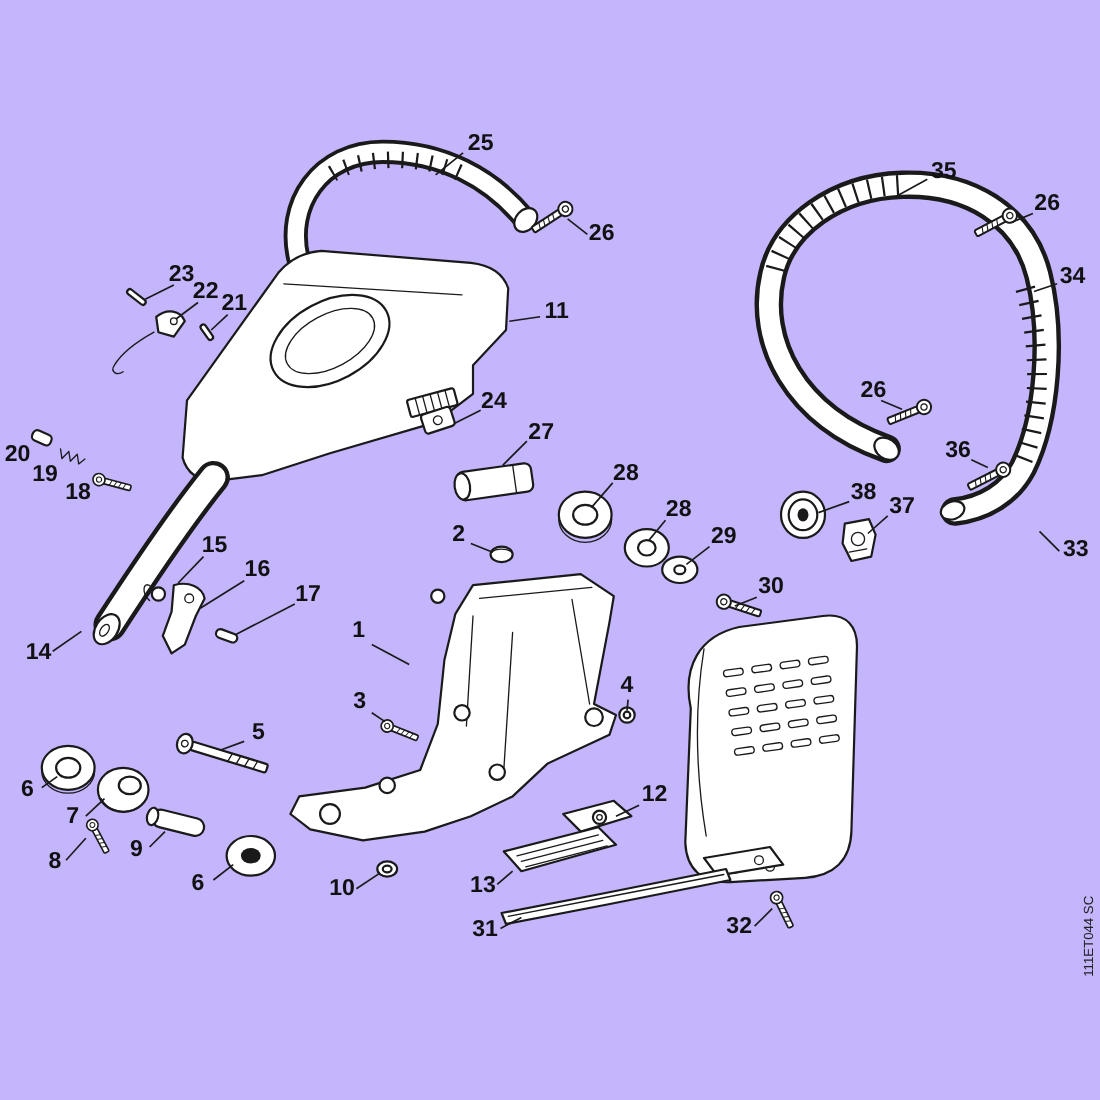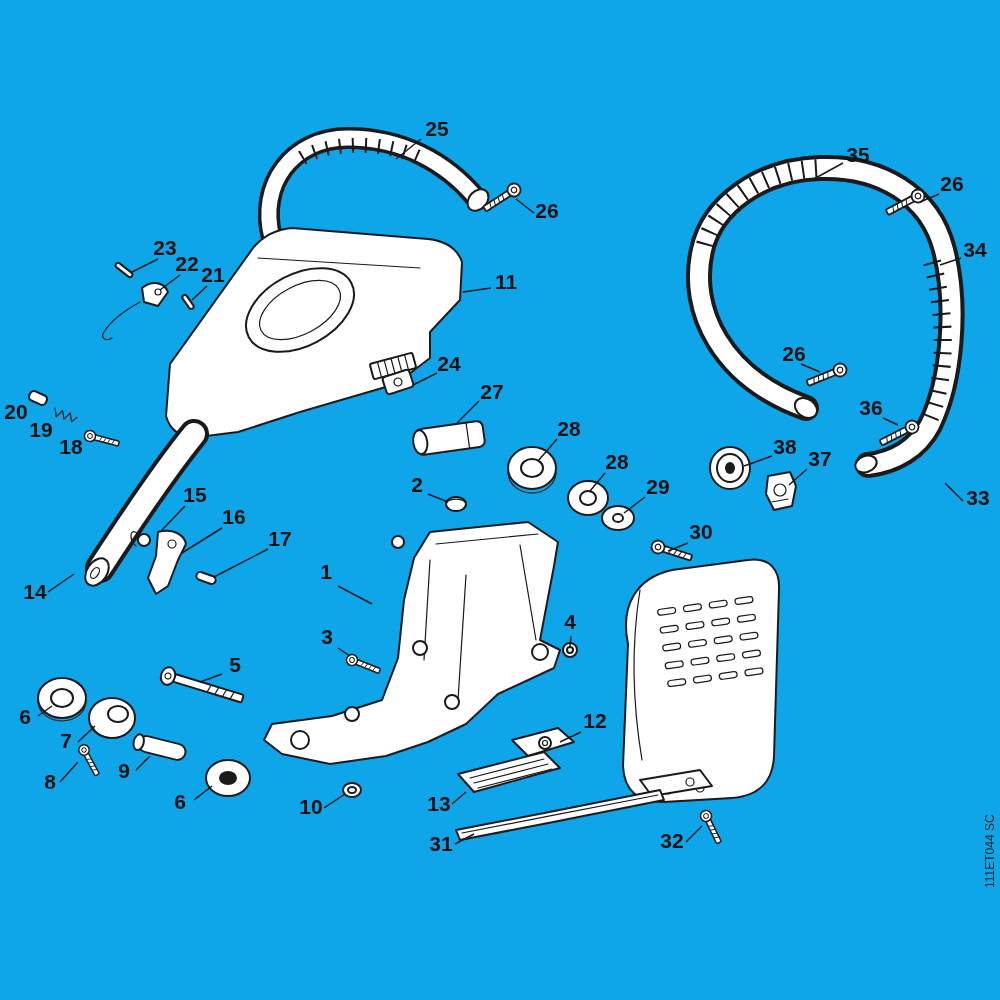--- a/index.html
+++ b/index.html
@@ -1,16 +1,16 @@
 <!DOCTYPE html>
 <html><head>
 <meta charset="utf-8">
 <style>
   html,body{margin:0;padding:0;background:#ffffff;}
-  .stage{position:relative;width:1000px;height:1000px;background:#0ea5e9;overflow:hidden;
+  .stage{position:relative;width:1000px;height:1000px;background:#c4b5fd;overflow:hidden;
          font-family:"Liberation Sans","DejaVu Sans",sans-serif;}
   svg{display:block}
   .fw{fill:#ffffff;stroke:#1a1a1a;stroke-width:2;stroke-linejoin:round;}
   .ln{fill:none;stroke:#1a1a1a;stroke-width:2;stroke-linecap:round;stroke-linejoin:round;}
   .thin{stroke-width:1.2;}
   .tubeO{fill:none;stroke:#1a1a1a;stroke-linecap:round;}
   .tubeI{fill:none;stroke:#ffffff;stroke-linecap:round;}
   .rib{fill:none;stroke:#1a1a1a;stroke-linecap:butt;stroke-dasharray:2 11;}
   .leader{stroke:#1a1a1a;stroke-width:1.5;}
   .lbl{font-family:"Liberation Sans","DejaVu Sans",sans-serif;font-weight:bold;font-size:21px;fill:#111;}

